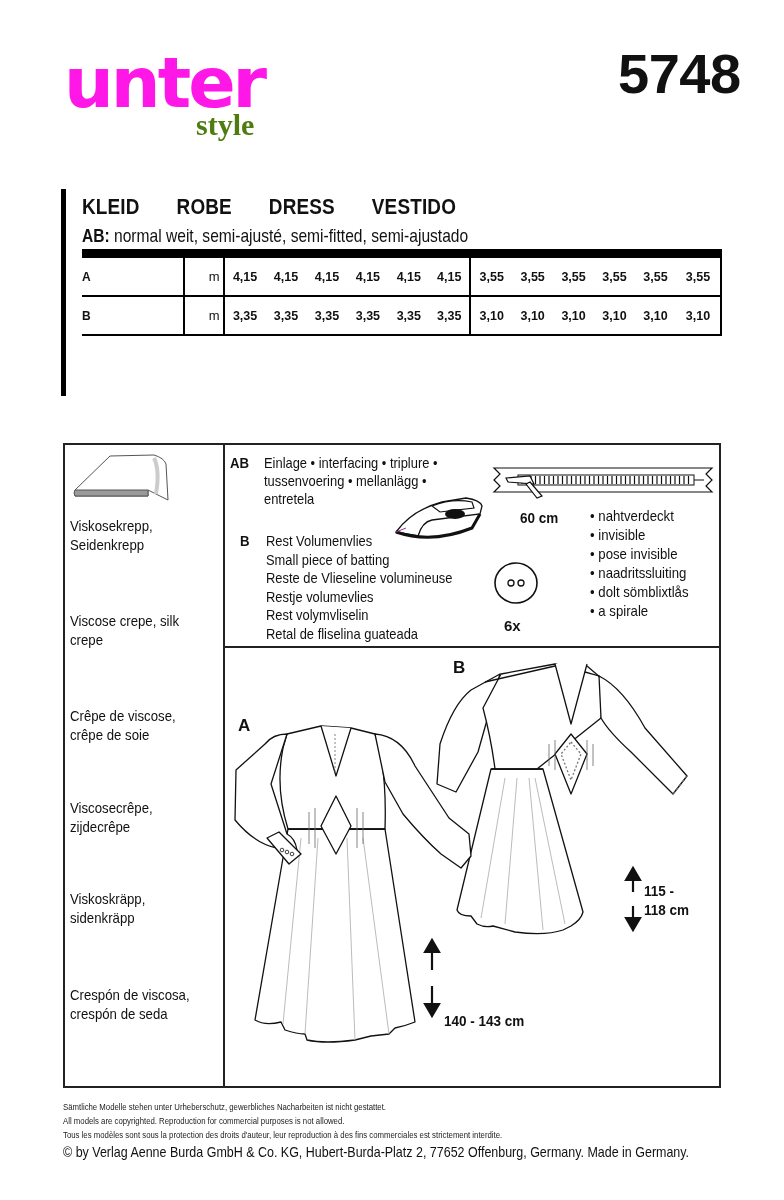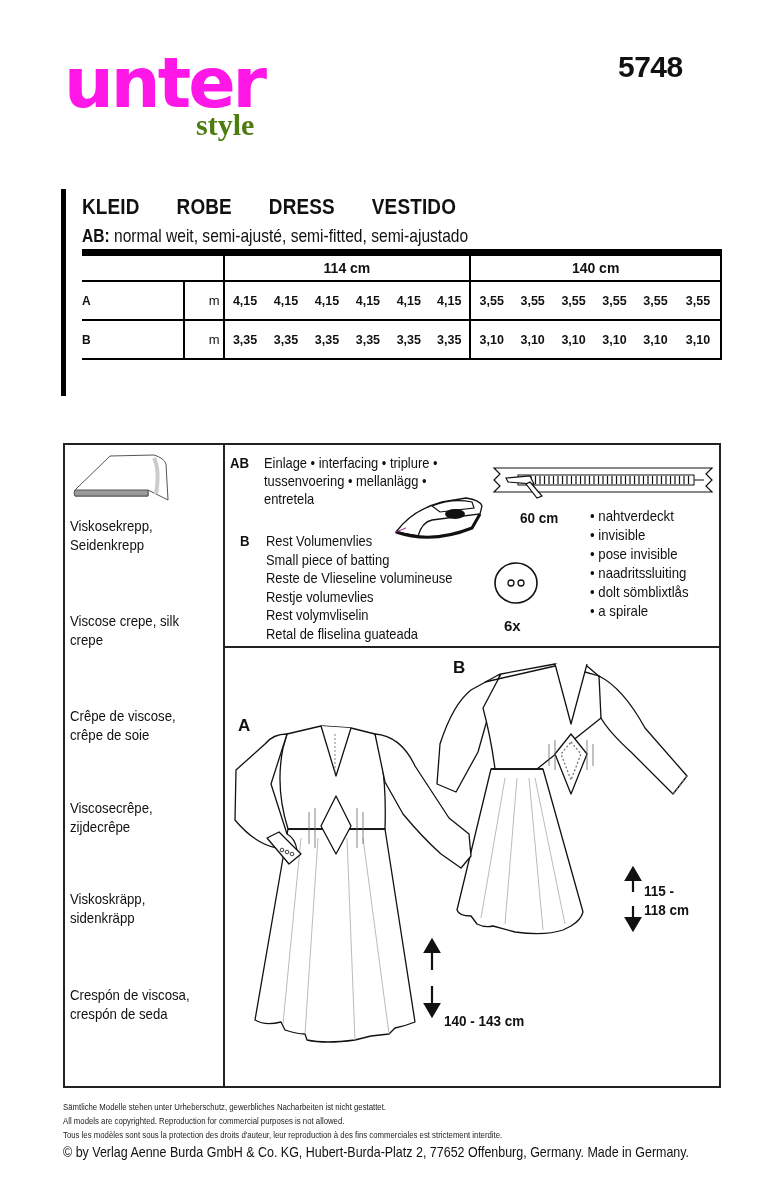--- a/index.html
+++ b/index.html
@@ -3,21 +3,21 @@
 <meta charset="utf-8">
 <style>
   html, body { margin:0; padding:0; background:#fff; }
   body { width:784px; height:1200px; position:relative; overflow:hidden;
          font-family:"Liberation Sans", "DejaVu Sans", sans-serif; color:#111; }
   .abs { position:absolute; }
   #logo-burda { left:64px; top:48px; font-family:"DejaVu Sans", sans-serif; font-size:70px;
     font-weight:bold; letter-spacing:-3px; color:#ff17e8; line-height:1; transform:scaleX(1.0); }
   #logo-style { left:196px; top:110px; font-family:"Liberation Serif", "DejaVu Serif", serif;
     font-size:30px; font-weight:bold; color:#4d7c0f; line-height:1; }
-  #pattern-number { left:618px; top:52px; font-size:30px; font-weight:bold; line-height:1; letter-spacing:-0.5px; }
+  #pattern-number { left:618px; top:46px; font-size:56px; font-weight:bold; line-height:1; letter-spacing:-0.5px; }
 
   #left-bar { left:61px; top:189px; width:5px; height:207px; background:#000; }
   #title { left:82px; top:196px; font-size:22px; font-weight:bold; line-height:1; transform:scaleX(0.86); transform-origin:left; letter-spacing:0.2px; word-spacing:8px; }
   #subtitle { left:82px; top:226px; font-size:19px; line-height:1; transform:scaleX(0.82); transform-origin:left; }
   #subtitle b { font-weight:bold; }
 
   #thick-rule { left:82px; top:249px; width:640px; height:7px; background:#000; }
   table.sizes { position:absolute; left:82px; top:256px; width:640px; border-collapse:collapse; font-size:12.5px; }
   table.sizes td { border-top:2px solid #000; padding:0; text-align:center; height:0; font-weight:bold; }
   table.sizes tr.r0 td { border-top:none; height:24px; font-size:14px; }
@@ -70,25 +70,20 @@
       <col style="width:41px">
       <col style="width:41px">
     <col style="width:42px">
       <col style="width:41px">
       <col style="width:41px">
       <col style="width:41px">
       <col style="width:41px">
       <col style="width:45px">
   </colgroup>
   <tbody>
-      <tr class="r0">
-    <td style="border-right:2px solid #000" colspan="2"></td>
-    <td colspan="6">114 cm</td>
-    <td class="sep rb" colspan="6">140 cm</td>
-  </tr>
   <tr class="r2">
     <td class="lbl" style="border-right:2px solid #000;">A</td>
     <td class="eur">m</td>
     <td>4,15</td>
     <td>4,15</td>
     <td>4,15</td>
     <td>4,15</td>
     <td>4,15</td>
     <td>4,15</td>
     <td class="sep">3,55</td>

